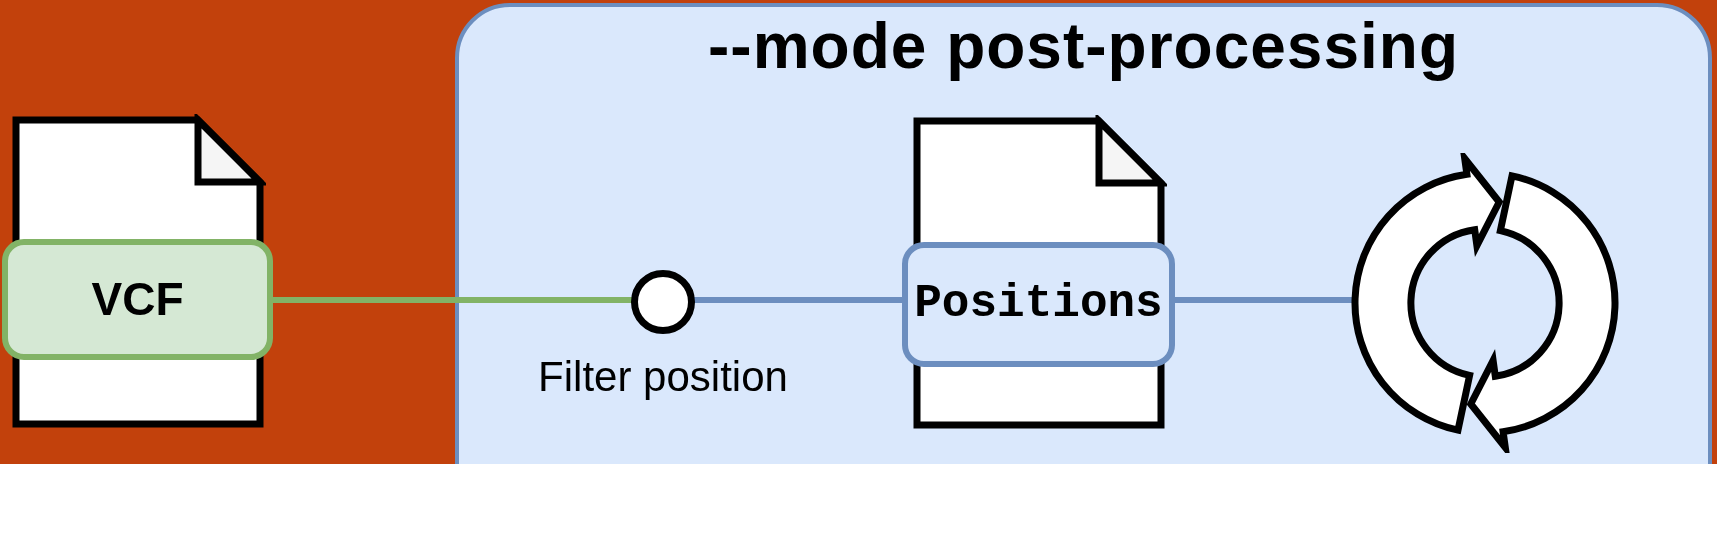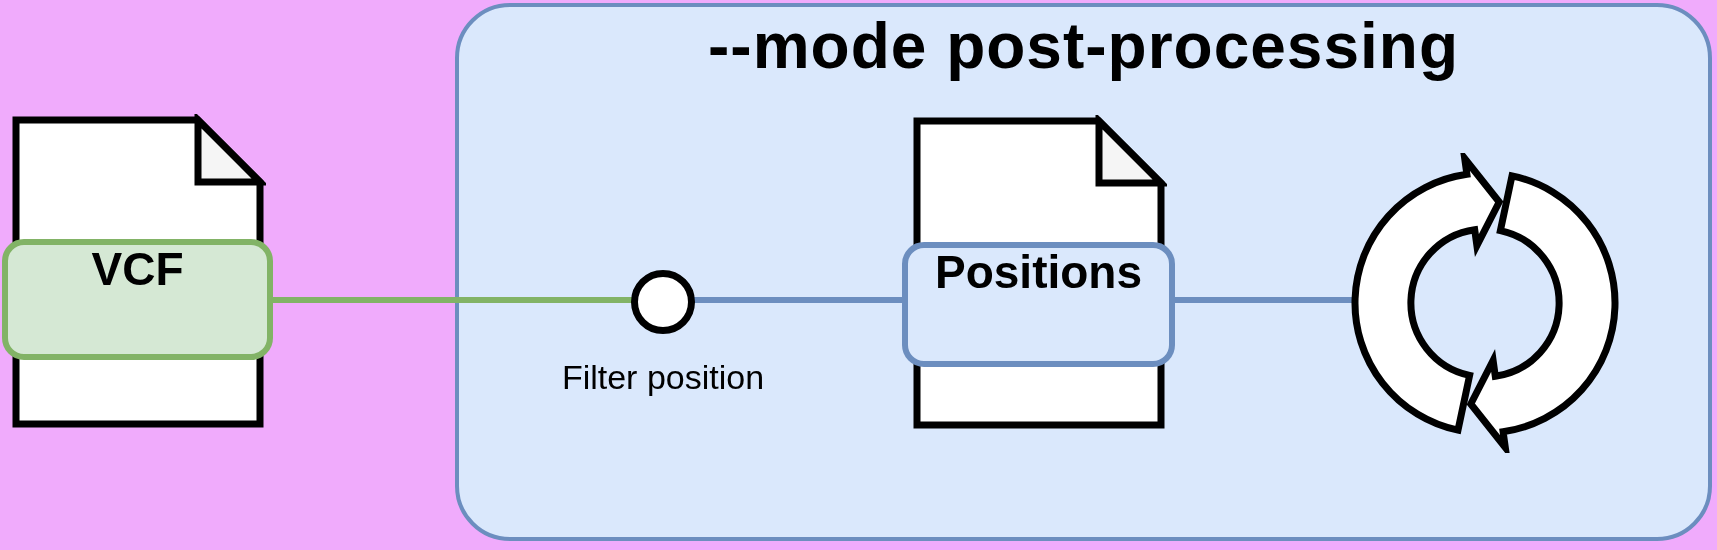--- a/index.html
+++ b/index.html
@@ -13,22 +13,22 @@
     --doc-fold-fill: #f5f5f5;
     --text: #000000;
   }
   * { margin: 0; padding: 0; box-sizing: border-box; }
   html, body { background: #ffffff; }
   body { font-family: "Liberation Sans", sans-serif; color: var(--text); }
 
   .canvas {
     position: relative;
     width: 1717px;
-    height: 550px;
-    background: #f0abfc;
+    height: 464px;
+    background: #c2410c;
     overflow: hidden;
     padding-left: 44px;
   }
 
   
   .container-box {
     position: absolute;
     left: 455px; top: 3px;
     width: 1257px; height: 538px;
     background: var(--container-fill);
@@ -61,58 +61,59 @@
   }
   .connector.green { background: var(--green-stroke); left: 270px;  width: 365px; }
   .connector.blue1 { background: var(--blue-stroke);  left: 692px;  width: 213px; }
   .connector.blue2 { background: var(--blue-stroke);  left: 1173px; width: 182px; }
 
   .node-label {
     position: absolute;
     display: flex;
     flex-direction: column;
     align-items: center;
-    justify-content: flex-start;
+    justify-content: center;
     text-align: center;
     font-weight: bold;
     font-size: 46px;
     line-height: 49px;
     z-index: 4;
   }
   .vcf-label {
     left: 2px; top: 239px;
     width: 271px; height: 121px;
     background: var(--green-fill);
     border: 6px solid var(--green-stroke);
     border-radius: 22px;
   }
   .positions-label {
     left: 902px; top: 242px;
     width: 273px; height: 125px;
     background: var(--blue-fill);
     border: 6px solid var(--blue-stroke);
     border-radius: 22px;
+    font-family: Liberation Mono, monospace;
   }
 
   .filter-circle {
     position: absolute;
     left: 631px; top: 270px;
     width: 64px; height: 64px;
     background: #ffffff;
     border: 7px solid #000000;
     border-radius: 50%;
     z-index: 4;
   }
 
   .filter-caption {
     position: absolute;
     left: 463px; top: 355px;
     width: 400px;
     text-align: center;
-    font-size: 34px;
+    font-size: 42px;
     line-height: 44px;
     z-index: 4;
   }
   .filter-caption span { display: block; }
 
   .loop-svg {
     position: absolute;
     left: 1335px; top: 153px;
     z-index: 3;
   }

